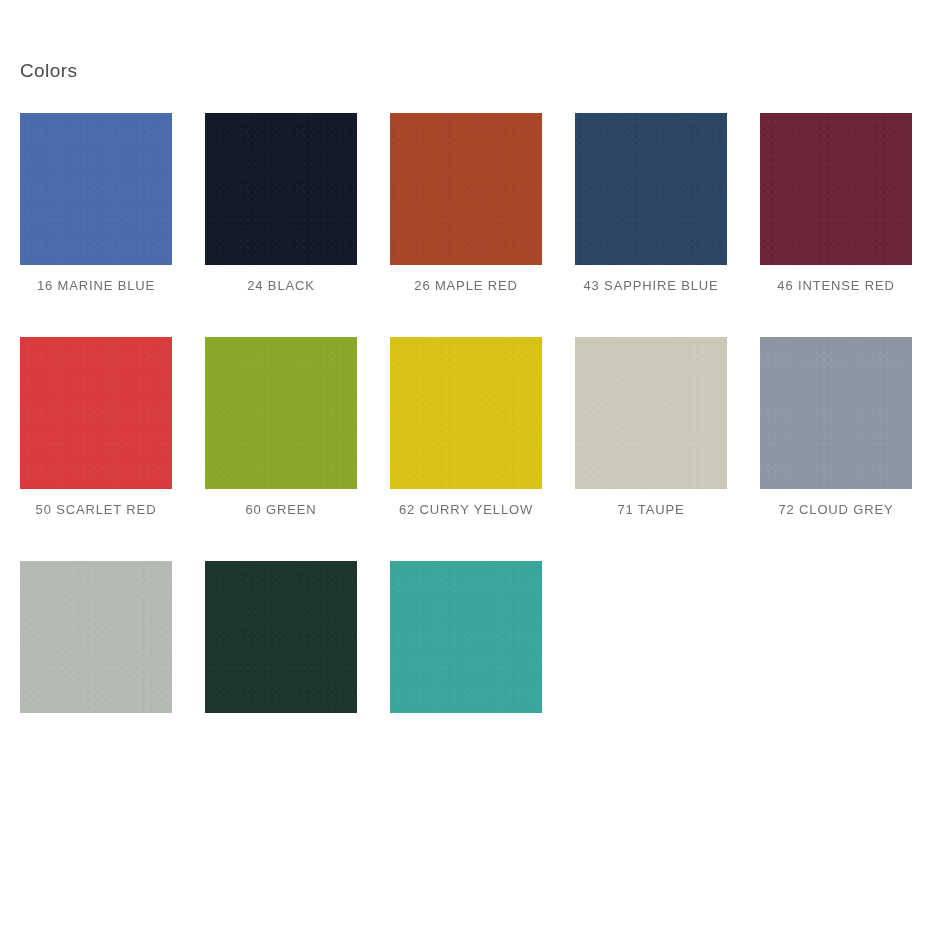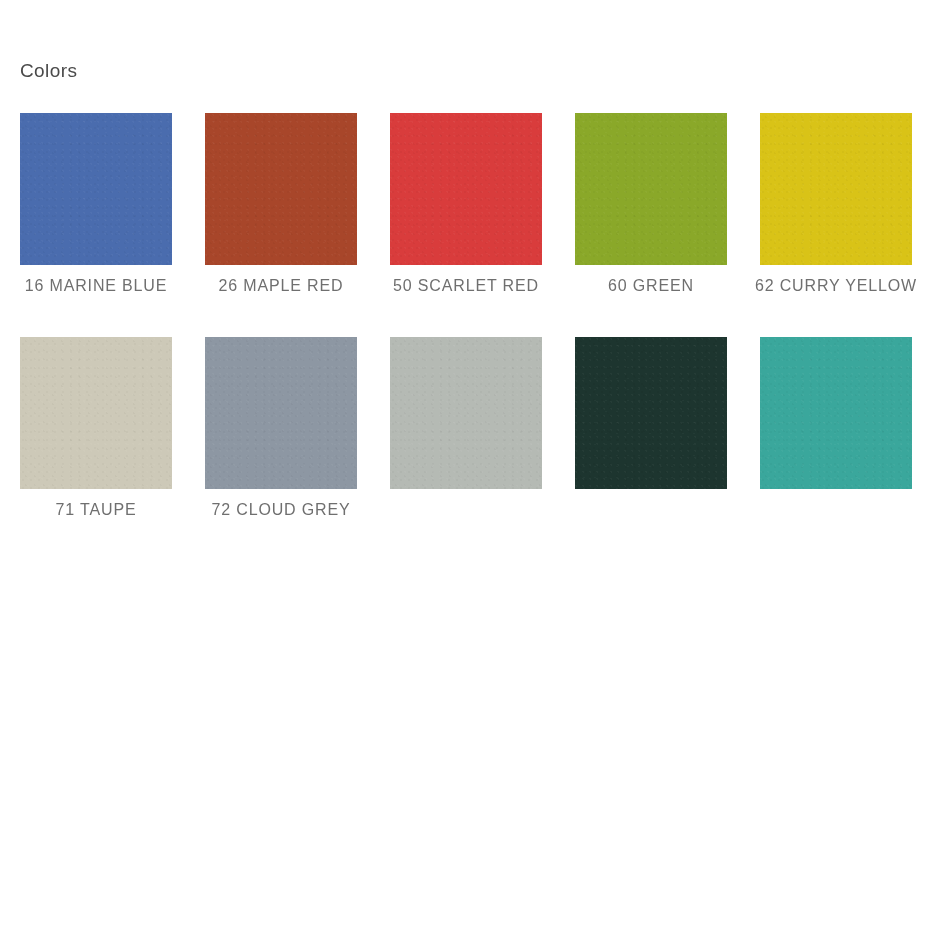--- a/index.html
+++ b/index.html
@@ -61,21 +61,21 @@
     background-image:
       radial-gradient(circle at 18% 24%, rgba(255,255,255,0.045) 0 1px, rgba(0,0,0,0) 1px),
       radial-gradient(circle at 63% 47%, rgba(0,0,0,0.035) 0 1px, rgba(0,0,0,0) 1px),
       radial-gradient(circle at 82% 78%, rgba(255,255,255,0.035) 0 1px, rgba(0,0,0,0) 1px),
       radial-gradient(circle at 35% 86%, rgba(0,0,0,0.03) 0 1px, rgba(0,0,0,0) 1px);
     background-size: 7px 7px, 9px 9px, 11px 11px, 8px 8px;
     opacity: 0.85;
   }
   .swatch-label {
     margin-top: 14px;
-    font-size: 16px;
+    font-size: 13px;
     color: #6f6f6f;
     letter-spacing: 0.85px;
     text-transform: uppercase;
     text-align: left;
     white-space: nowrap;
     line-height: 14px;
   }
 </style>
 </head>
 <body>
@@ -83,22 +83,34 @@
 <div class="page">
 
   <h1 class="page-title">Colors</h1>
 
   <div class="swatch-grid">
       <div class="swatch-cell">
         <div class="swatch-chip" style="background-color: rgb(74, 108, 174);"></div>
         <div class="swatch-label">16 MARINE BLUE</div>
       </div>
       <div class="swatch-cell">
+        <div class="swatch-chip" style="background-color: rgb(21, 26, 43);"></div>
+        <div class="swatch-label">24 BLACK</div>
+      </div>
+      <div class="swatch-cell">
         <div class="swatch-chip" style="background-color: rgb(168, 70, 42);"></div>
         <div class="swatch-label">26 MAPLE RED</div>
+      </div>
+      <div class="swatch-cell">
+        <div class="swatch-chip" style="background-color: rgb(44, 70, 101);"></div>
+        <div class="swatch-label">43 SAPPHIRE BLUE</div>
+      </div>
+      <div class="swatch-cell">
+        <div class="swatch-chip" style="background-color: rgb(106, 36, 53);"></div>
+        <div class="swatch-label">46 INTENSE RED</div>
       </div>
       <div class="swatch-cell">
         <div class="swatch-chip" style="background-color: rgb(217, 60, 60);"></div>
         <div class="swatch-label">50 SCARLET RED</div>
       </div>
       <div class="swatch-cell">
         <div class="swatch-chip" style="background-color: rgb(138, 168, 41);"></div>
         <div class="swatch-label">60 GREEN</div>
       </div>
       <div class="swatch-cell">

